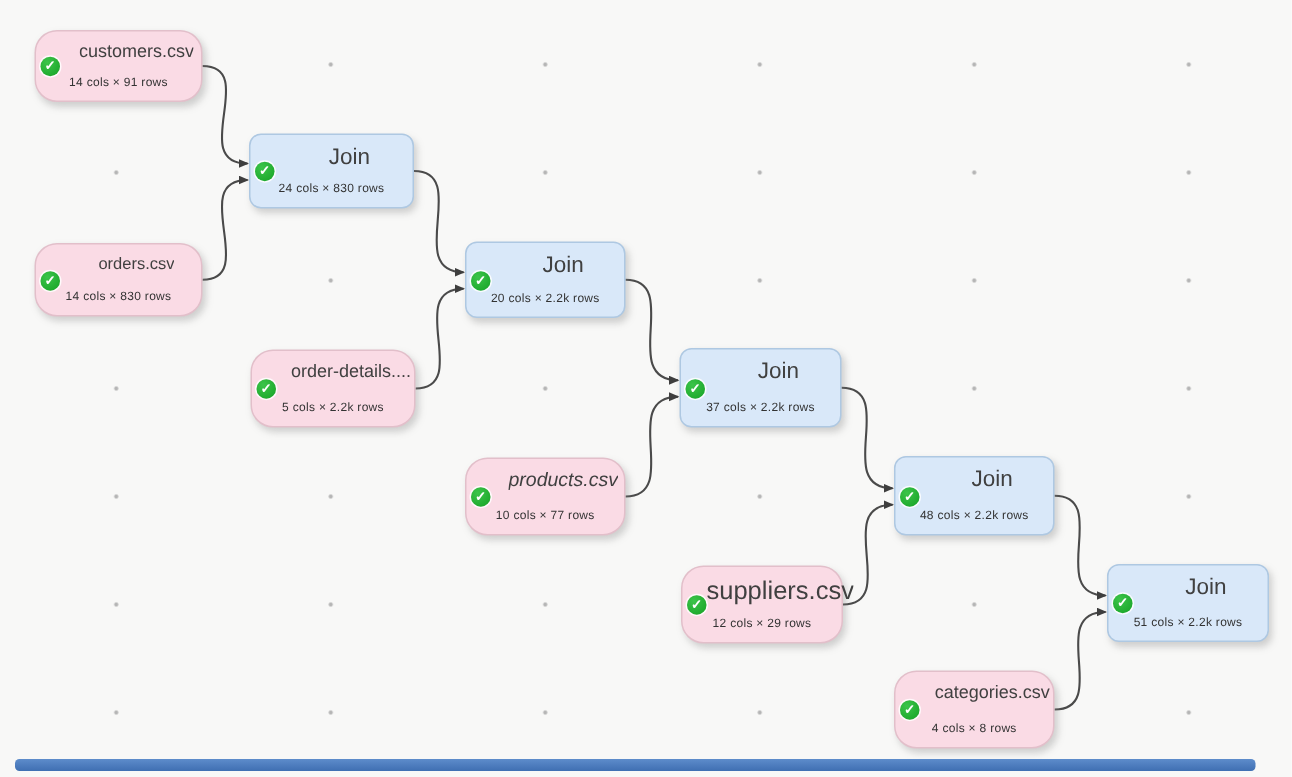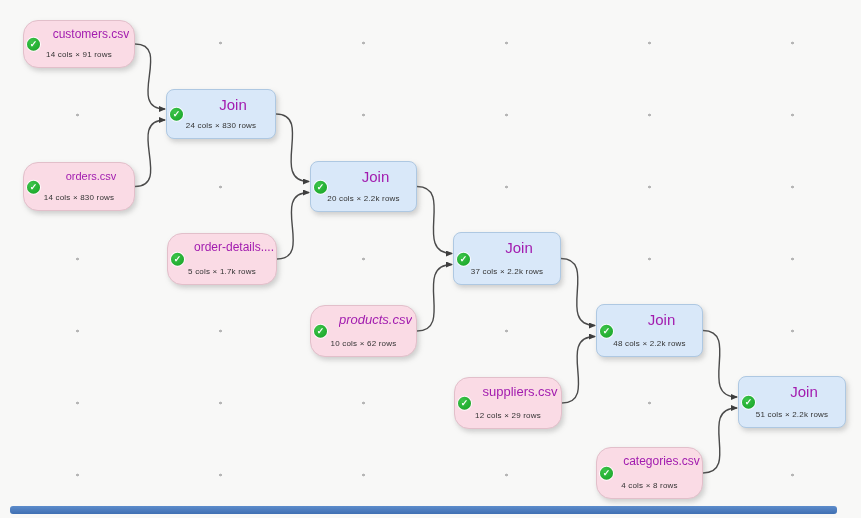--- a/index.html
+++ b/index.html
@@ -27,21 +27,21 @@
     background:#fadbe5;
     border:1px solid #e2bfca;
     border-radius:15px;
   }
   .node.join{
     background:#d9e8f9;
     border:1px solid #aec8e2;
     border-radius:8px;
   }
   .node .title{
-    color:#a21caf;
+    color:#404040;
     line-height:1.1;
     white-space:nowrap;
     max-width:100%;
     overflow:hidden;
     margin-left:24px;
   }
   .node .subtitle{
     font-size:8px;
     color:#333333;
     letter-spacing:.2px;
@@ -103,40 +103,40 @@
         <div class="subtitle">24 cols × 830 rows</div>
       </div>
       <div class="node source" style="left: 23px; top: 162px; width: 112px; height: 49px;">
         <span class="check">✓</span>
         <div class="title" style="font-size: 11px;">orders.csv</div>
         <div class="subtitle">14 cols × 830 rows</div>
       </div>
       <div class="node source" style="left: 167px; top: 233px; width: 110px; height: 52px;">
         <span class="check">✓</span>
         <div class="title" style="font-size: 12px;">order-details....</div>
-        <div class="subtitle">5 cols × 1.7k rows</div>
+        <div class="subtitle">5 cols × 2.2k rows</div>
       </div>
       <div class="node join" style="left: 310px; top: 161px; width: 107px; height: 51px;">
         <span class="check">✓</span>
         <div class="title" style="font-size: 15px;">Join</div>
         <div class="subtitle">20 cols × 2.2k rows</div>
       </div>
       <div class="node source" style="left: 310px; top: 305px; width: 107px; height: 52px;">
         <span class="check">✓</span>
         <div class="title" style="font-size: 13px; font-style: italic;">products.csv</div>
-        <div class="subtitle">10 cols × 62 rows</div>
+        <div class="subtitle">10 cols × 77 rows</div>
       </div>
       <div class="node join" style="left: 453px; top: 232px; width: 108px; height: 53px;">
         <span class="check">✓</span>
         <div class="title" style="font-size: 15px;">Join</div>
         <div class="subtitle">37 cols × 2.2k rows</div>
       </div>
       <div class="node source" style="left: 454px; top: 377px; width: 108px; height: 52px;">
         <span class="check">✓</span>
-        <div class="title" style="font-size: 13px;">suppliers.csv</div>
+        <div class="title" style="font-size: 17px;">suppliers.csv</div>
         <div class="subtitle">12 cols × 29 rows</div>
       </div>
       <div class="node join" style="left: 596px; top: 304px; width: 107px; height: 53px;">
         <span class="check">✓</span>
         <div class="title" style="font-size: 15px;">Join</div>
         <div class="subtitle">48 cols × 2.2k rows</div>
       </div>
       <div class="node source" style="left: 596px; top: 447px; width: 107px; height: 52px;">
         <span class="check">✓</span>
         <div class="title" style="font-size: 12px;">categories.csv</div>

